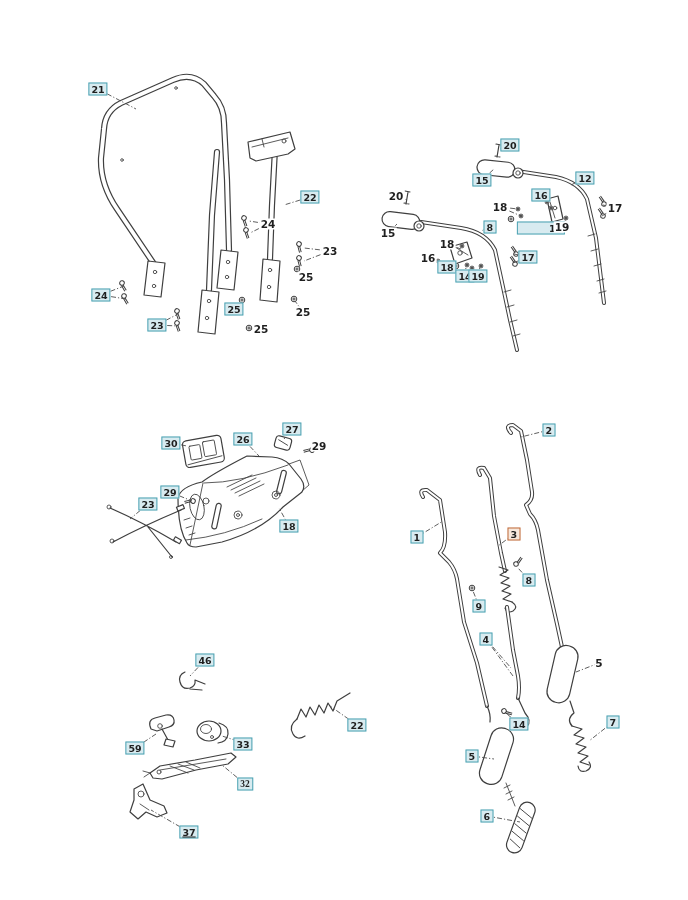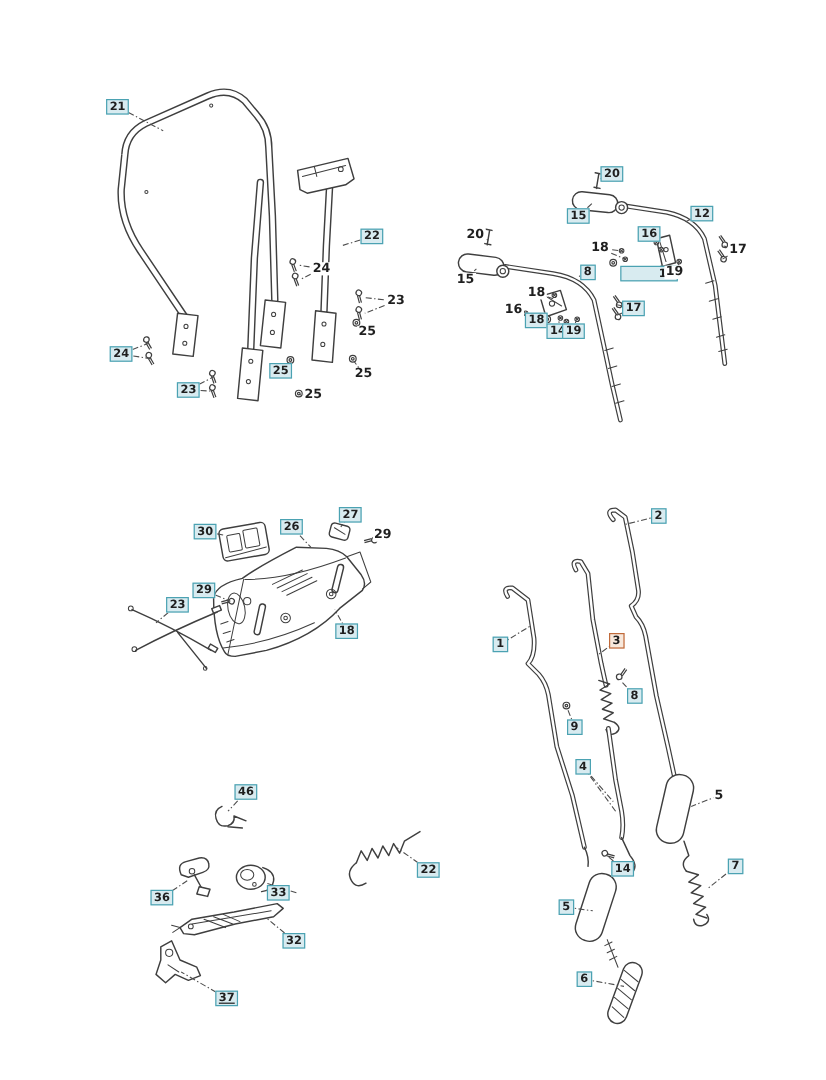--- a/index.html
+++ b/index.html
@@ -356,18 +356,18 @@
       <div class="callout boxed" style="left: 529px; top: 580px;">8</div>
       <div class="callout boxed" style="left: 479px; top: 606px;">9</div>
       <div class="callout boxed" style="left: 486px; top: 639px;">4</div>
       <div class="callout plain" style="left: 599px; top: 663px;">5</div>
       <div class="callout boxed" style="left: 519px; top: 724px;">14</div>
       <div class="callout boxed" style="left: 613px; top: 722px;">7</div>
       <div class="callout boxed" style="left: 472px; top: 756px;">5</div>
       <div class="callout boxed" style="left: 487px; top: 816px;">6</div>
       <div class="callout boxed" style="left: 205px; top: 660px;">46</div>
       <div class="callout boxed" style="left: 357px; top: 725px;">22</div>
-      <div class="callout boxed" style="left: 232px; top: 744px;">33</div>
-      <div class="callout boxed" style="left: 135px; top: 748px;">36</div>
-      <div class="callout boxed" style="left: 245px; top: 784px;">32</div>
+      <div class="callout boxed" style="left: 243px; top: 744px;">33</div>
+      <div class="callout boxed" style="left: 135px; top: 748px;">59</div>
+      <div class="callout boxed" style="left: 245px; top: 784px; font-family: Liberation Serif, serif;">32</div>
       <div class="callout boxed" style="left: 189px; top: 832px; text-decoration: underline;">37</div>
     </div>
 </div>
 
 </body></html>

